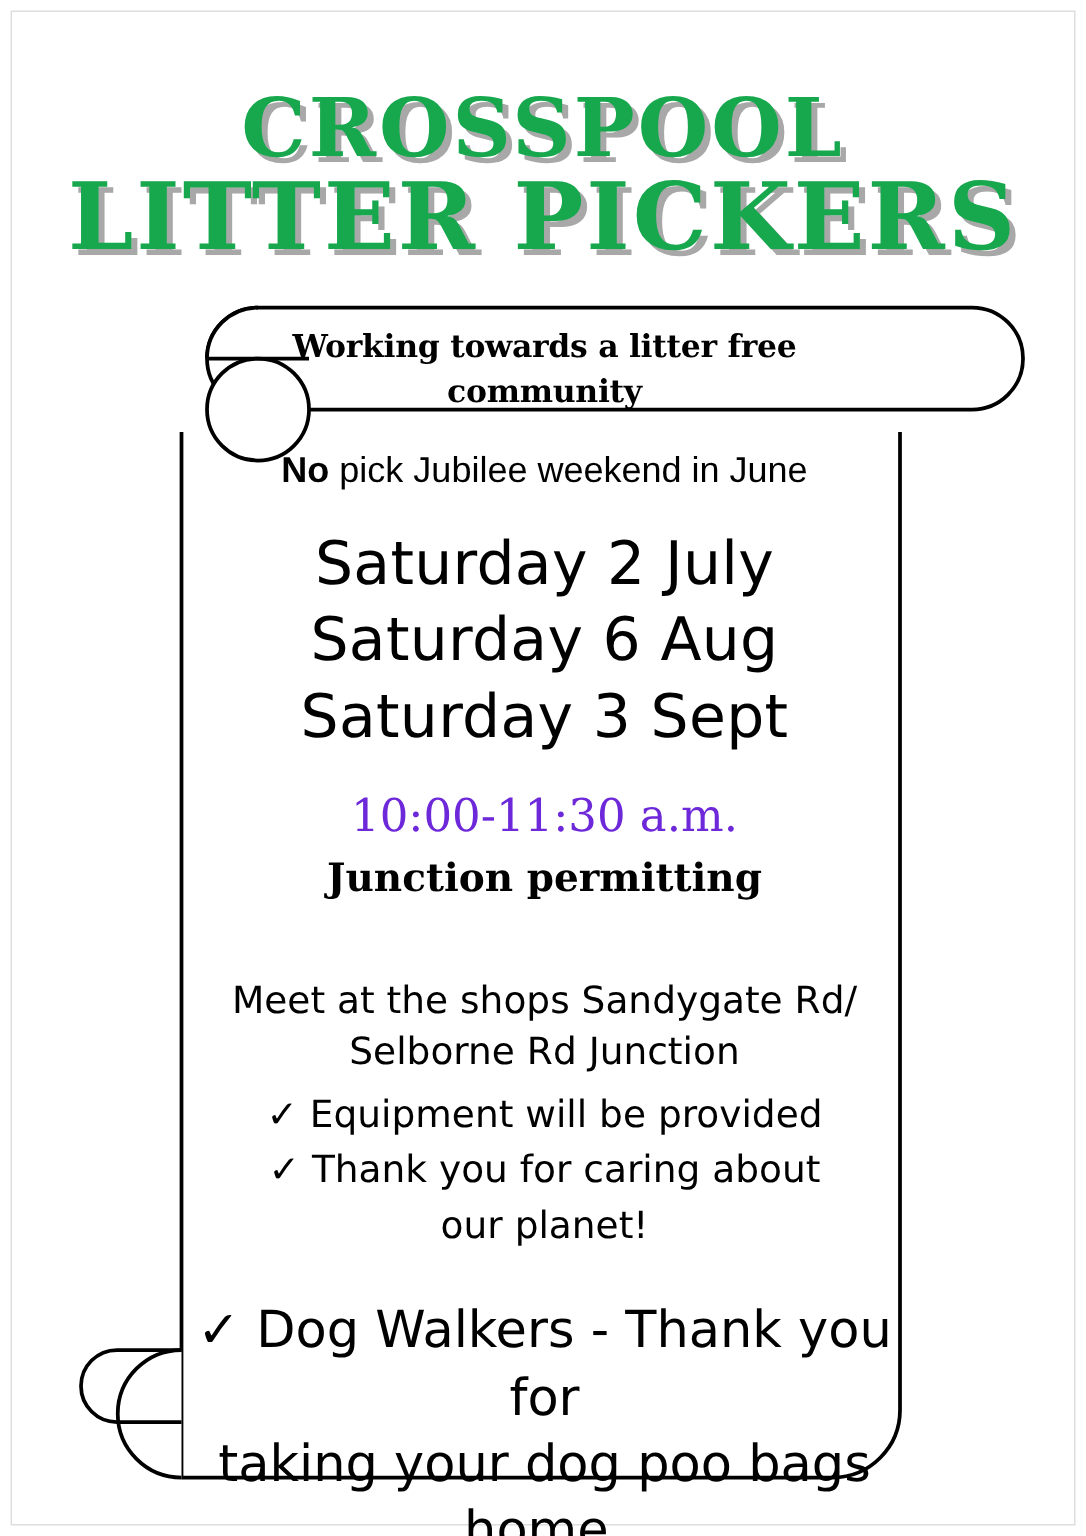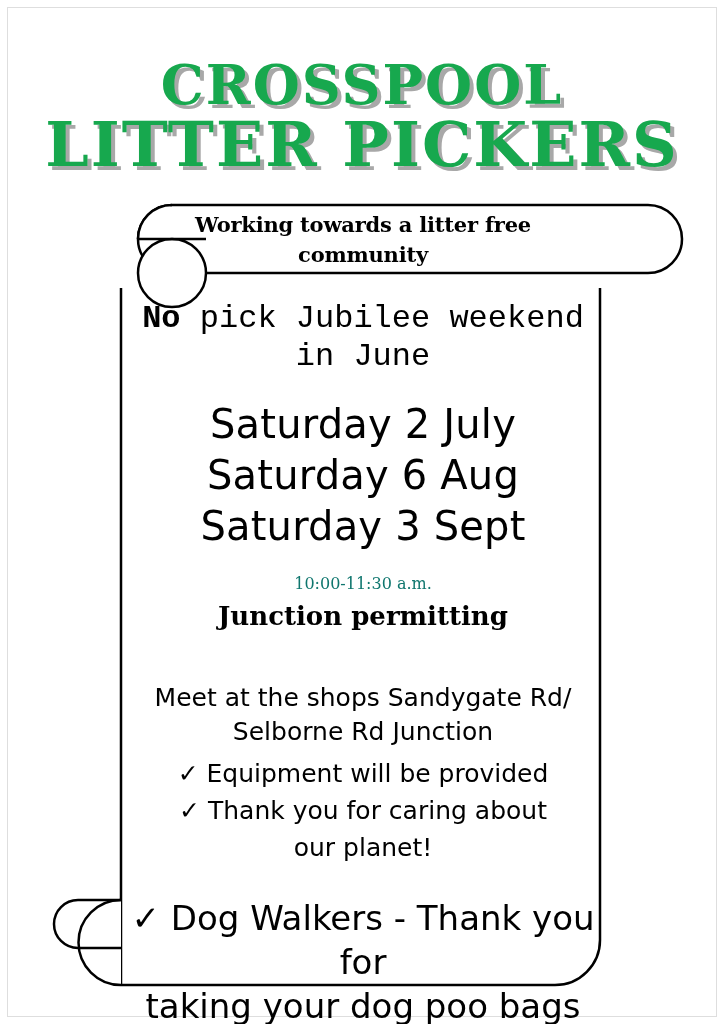--- a/index.html
+++ b/index.html
@@ -66,58 +66,58 @@
     left: 128px;
     top: 200px;
     width: 470px;
     height: 790px;
     text-align: center;
     box-sizing: border-box;
   }
   .banner-text {
     position: absolute;
     left: 0px;
-    top: 10px;
+    top: 16px;
     width: 470px;
     font-family: "DejaVu Serif", "Liberation Serif", serif;
     font-weight: bold;
     font-size: 21px;
     line-height: 1.42;
     color: #000000;
     text-align: center;
     letter-spacing: -0.2px;
   }
   .body-area {
     position: absolute;
     left: 0;
     top: 100px;
     width: 470px;
     text-align: center;
   }
   .serif-line {
-    font-family: Liberation Mono, monospace;
-    font-size: 32px;
+    font-family: Liberation Sans, sans-serif;
+    font-size: 24px;
     color: #000;
     line-height: 1.2;
   }
   .serif-line b { font-weight: bold; }
 
   .date-line {
     font-family: "DejaVu Sans", "Liberation Sans", sans-serif;
     font-size: 40px;
     color: #000;
     line-height: 1.28;
     letter-spacing: 0.2px;
   }
   .dates { margin-top: 22px; }
 
   .time-line {
     font-family: "DejaVu Serif", "Liberation Serif", serif;
-    font-size: 16px;
-    color: #0f766e;
+    font-size: 30px;
+    color: #6d28d9;
     margin-top: 22px;
     line-height: 1.25;
   }
   .weather-line {
     font-family: "DejaVu Serif", "Liberation Serif", serif;
     font-weight: bold;
     font-size: 26px;
     color: #000;
     margin-top: 6px;
     line-height: 1.25;

